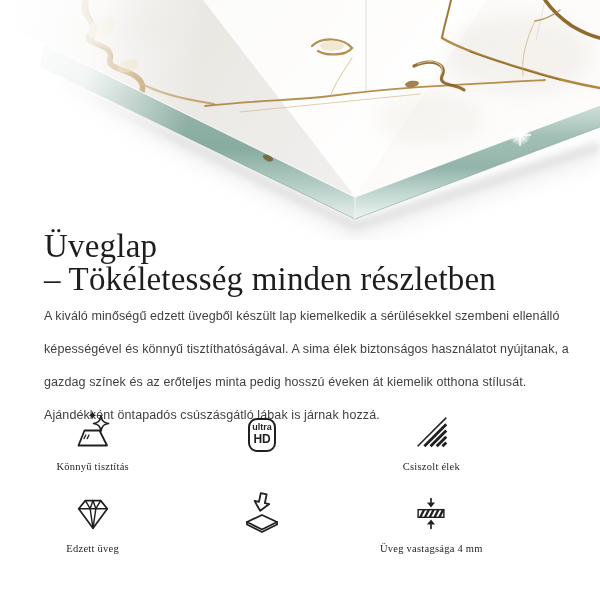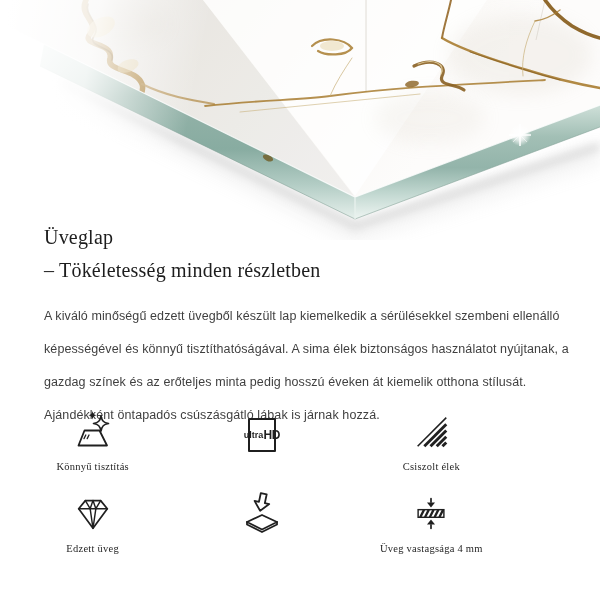--- a/index.html
+++ b/index.html
@@ -5,36 +5,36 @@
   html,body{margin:0;padding:0;}
   body{
     width:600px;height:600px;background:#ffffff;overflow:hidden;position:relative;
     font-family:"Liberation Sans","DejaVu Sans",sans-serif;
     -webkit-font-smoothing:antialiased;
   }
   .photo{position:absolute;left:0;top:0;pointer-events:none;}
   .heading{
     position:absolute;left:44px;top:208px;
     font-family:"Liberation Serif","DejaVu Serif",serif;
-    font-size:20px;line-height:33px;color:#1d1d1d;font-weight:400;letter-spacing:0.2px;
+    font-size:33px;line-height:33px;color:#1d1d1d;font-weight:400;letter-spacing:0.2px;
   }
   .paragraph{
     position:absolute;left:44px;top:287px;width:528px;
     font-size:12.5px;line-height:33px;color:#3f3f3f;letter-spacing:0.1px;
   }
   .features{
     position:absolute;left:8px;top:406px;width:508px;
     display:grid;grid-template-columns:repeat(3,1fr);row-gap:16px;
   }
   .feature{text-align:center;}
   .icon-box{height:46px;display:flex;align-items:flex-end;justify-content:center;margin-bottom:9px;}
   .feature-label{font-size:10.5px;color:#262626;letter-spacing:0.25px;font-family:Liberation Serif, serif;}
   .hd-badge{
-    width:28px;height:34px;border:2.2px solid #1f1f1f;border-radius:1px;
-    display:flex;flex-direction:row;align-items:center;justify-content:center;
+    width:28px;height:34px;border:2.2px solid #1f1f1f;border-radius:9px;
+    display:flex;flex-direction:column;align-items:center;justify-content:center;
     color:#1f1f1f;box-sizing:border-box;
   }
   .hd-badge .t{font-size:9px;font-weight:600;line-height:9px;}
   .hd-badge .b{font-size:12px;font-weight:700;line-height:15px;letter-spacing:-0.3px;}
   svg.fi{display:block;}
 </style>
 </head>
 <body>
 
 <svg class="photo" width="600" height="240" viewBox="0 0 600 240" aria-hidden="true">

